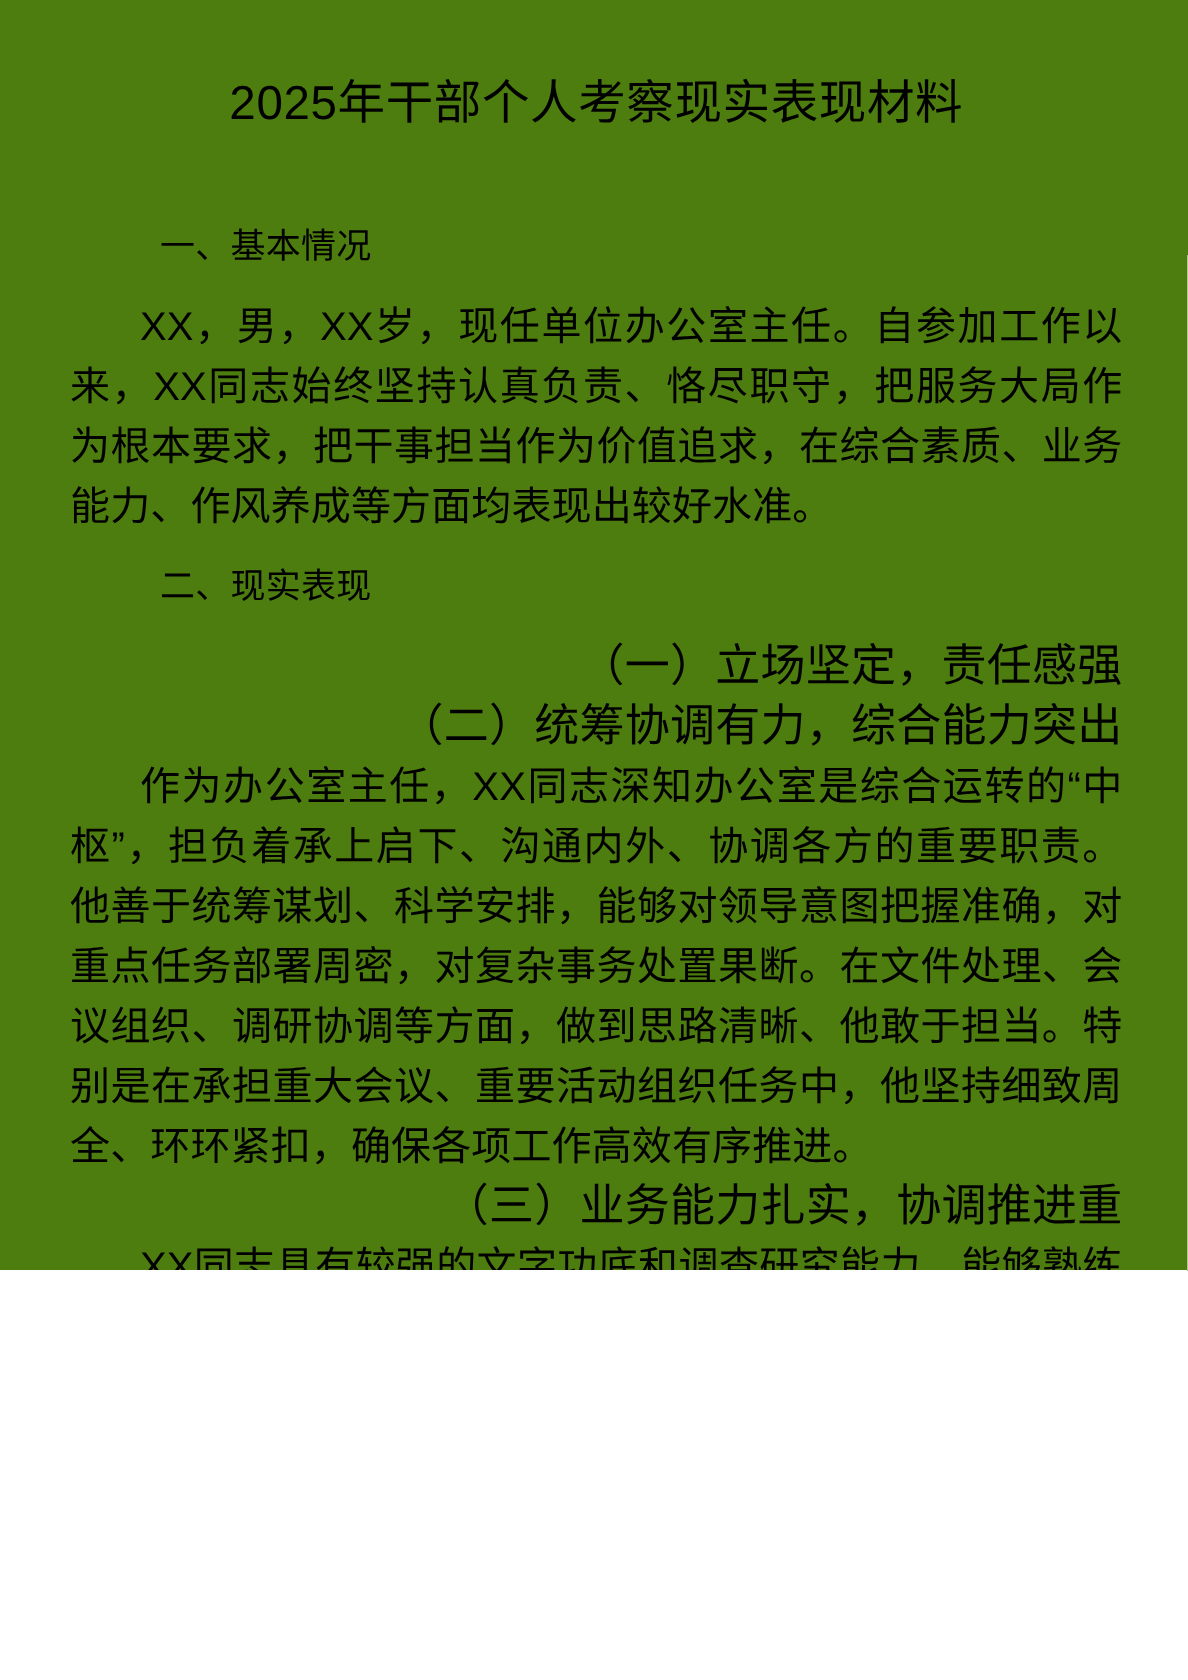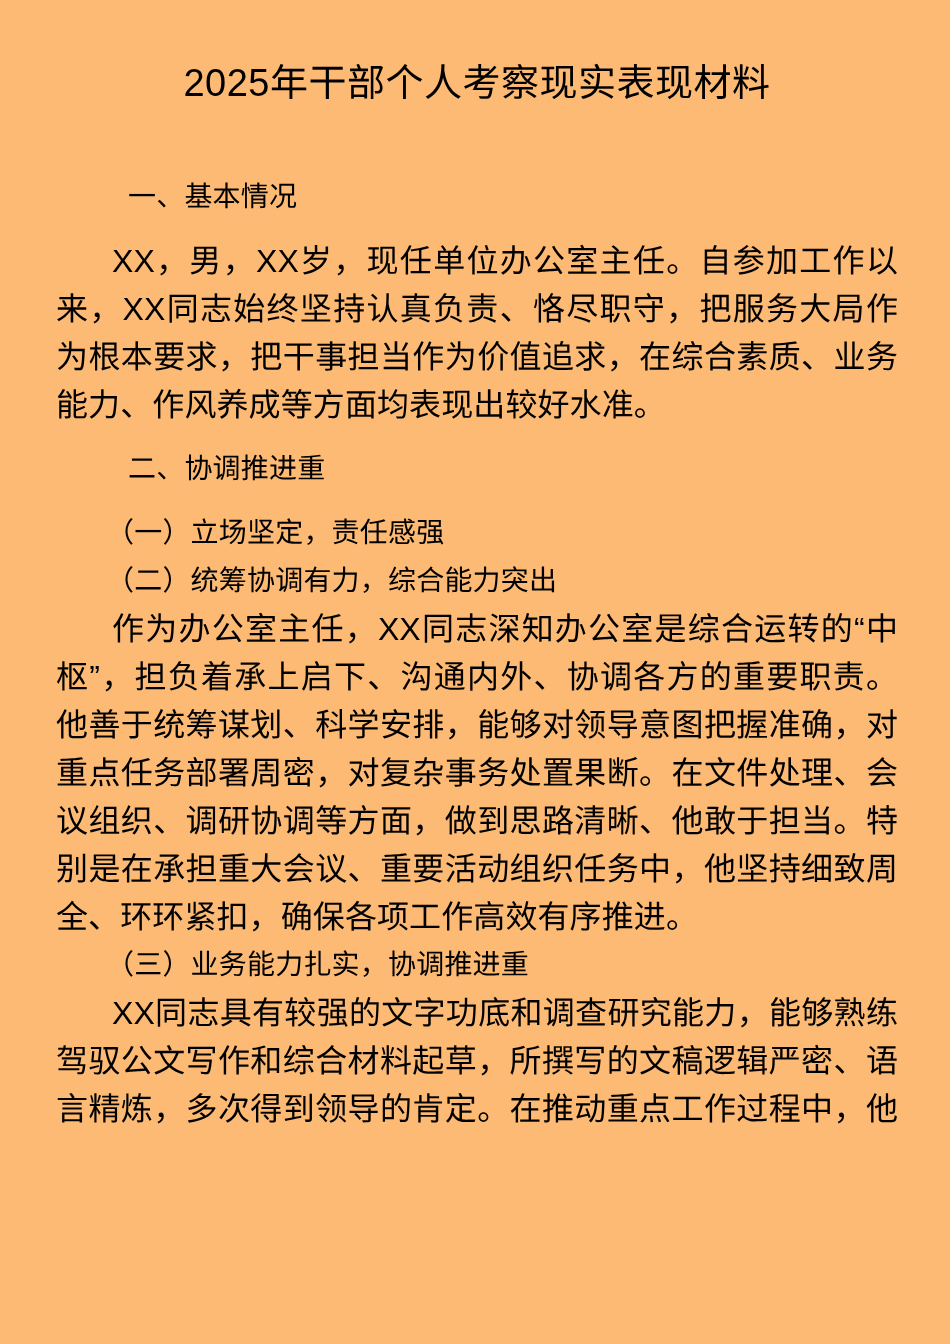--- a/index.html
+++ b/index.html
@@ -5,22 +5,22 @@
 <style>
   html, body {
     margin: 0;
     padding: 0;
     background: #ffffff;
   }
 
   .page {
     position: relative;
     width: 950px;
-    height: 1344px;
-    background: #fdba74;
+    height: 1016px;
+    background: #4d7c0f;
     overflow: hidden;
     box-sizing: border-box;
     font-family: "Liberation Sans", "DejaVu Sans", sans-serif;
     color: #000000;
     -webkit-font-smoothing: antialiased;
   }
 
   .doc-body {
     position: absolute;
     left: 56px;
@@ -49,27 +49,28 @@
     font-size: 28px;
     line-height: 48px;
     margin: 16px;
     text-indent: 56px;
     font-weight: 400;
     letter-spacing: 0.2px;
     color: #000000;
   }
 
   .subheading {
-    font-size: 28px;
+    font-size: 36px;
     line-height: 48px;
     margin: 0;
     text-indent: 50px;
     font-weight: 400;
     letter-spacing: 0.2px;
     color: #000000;
+    text-align: right;
   }
 
   .para {
     font-size: 32px;
     line-height: 48px;
     margin: 0;
     text-indent: 56px;
     text-align: justify;
     text-justify: inter-ideograph;
     letter-spacing: 0.1px;
@@ -90,21 +91,21 @@
   <div class="doc-body">
 
     <h1 class="doc-title">2025年干部个人考察现实表现材料</h1>
 
     <div class="title-spacer"></div>
 
     <h2 class="heading">一、基本情况</h2>
 
     <p class="para">XX，男，XX岁，现任单位办公室主任。自参加工作以来，XX同志始终坚持认真负责、恪尽职守，把服务大局作为根本要求，把干事担当作为价值追求，在综合素质、业务能力、作风养成等方面均表现出较好水准。</p>
 
-    <h2 class="heading">二、协调推进重</h2>
+    <h2 class="heading">二、现实表现</h2>
 
     <h3 class="subheading">（一）立场坚定，责任感强</h3>
 
 
     <h3 class="subheading">（二）统筹协调有力，综合能力突出</h3>
 
     <p class="para">作为办公室主任，XX同志深知办公室是综合运转的“中枢”，担负着承上启下、沟通内外、协调各方的重要职责。他善于统筹谋划、科学安排，能够对领导意图把握准确，对重点任务部署周密，对复杂事务处置果断。在文件处理、会议组织、调研协调等方面，做到思路清晰、他敢于担当。特别是在承担重大会议、重要活动组织任务中，他坚持细致周全、环环紧扣，确保各项工作高效有序推进。</p>
 
     <h3 class="subheading">（三）业务能力扎实，协调推进重</h3>
 

